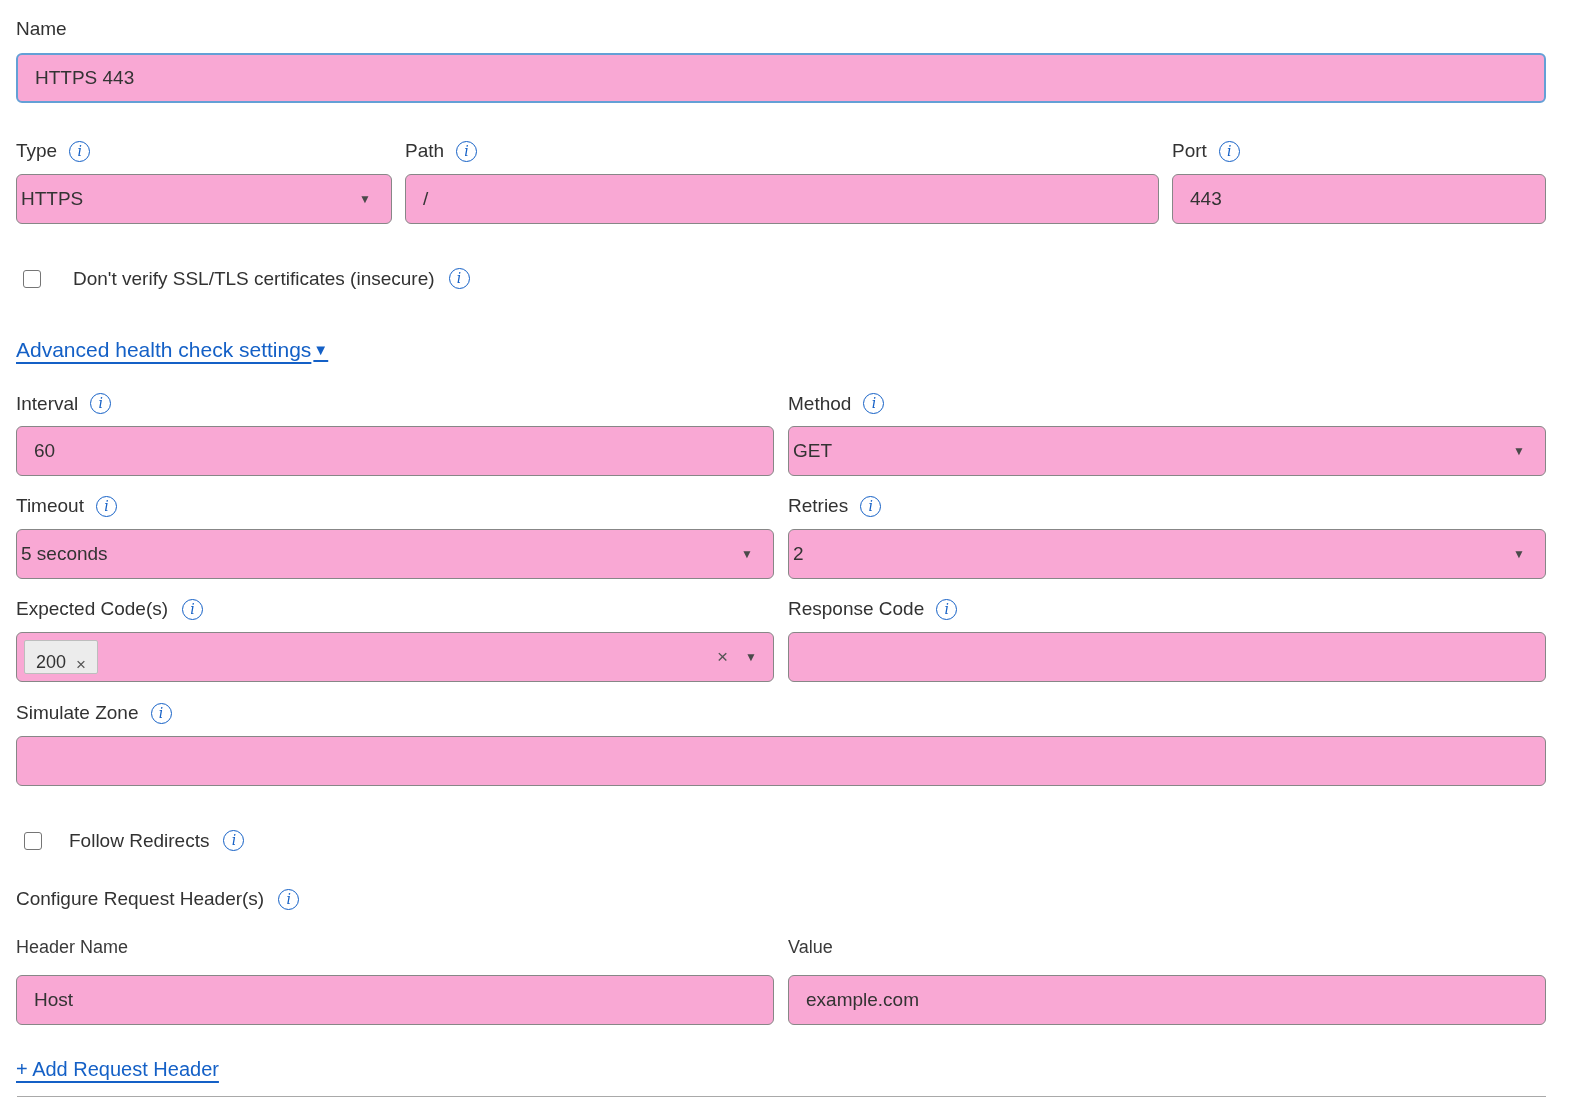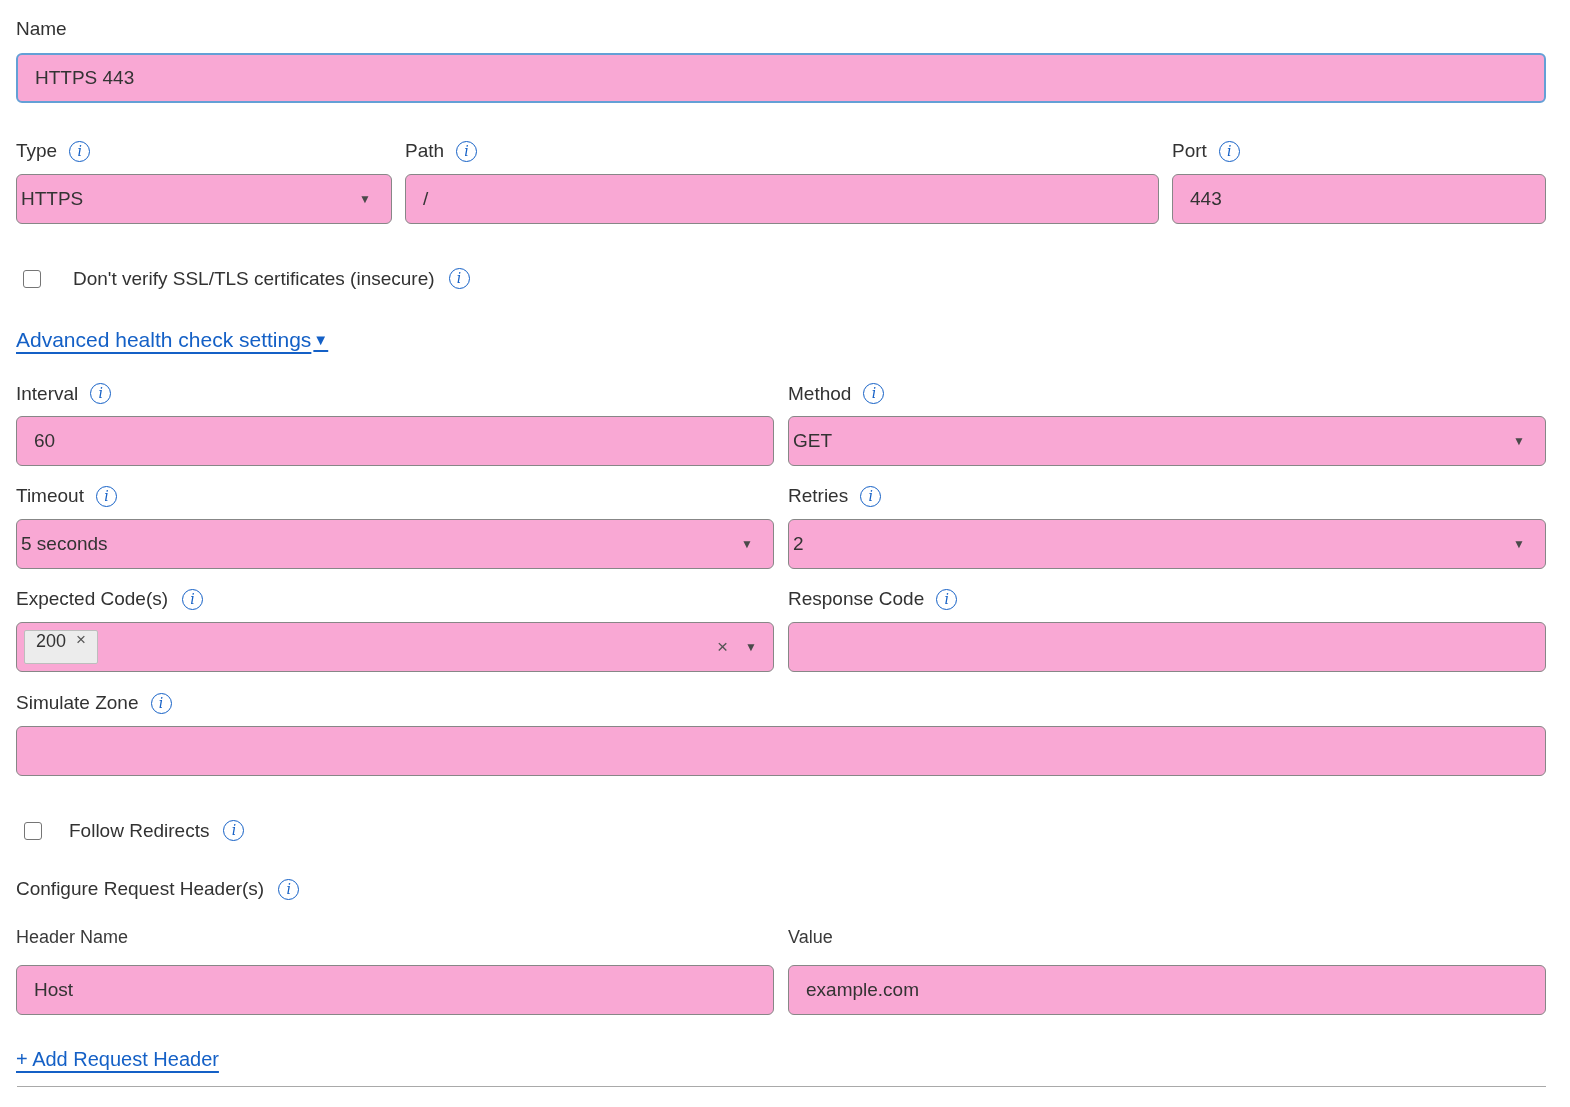--- a/index.html
+++ b/index.html
@@ -37,21 +37,21 @@
     position: relative; display: flex; align-items: center;
     padding: 0 46px 0 4px; cursor: pointer;
   }
   .select-arrow {
     position: absolute; right: 20px; top: 50%; transform: translateY(-50%);
     font-size: 12px; color: #4a4a4a; line-height: 1;
   }
 
   .multiselect { display: flex; align-items: center; padding: 0 16px 0 7px; }
   .tag {
-    display: inline-flex; align-items: flex-start; gap: 10px;
+    display: inline-flex; align-items: flex-end; gap: 10px;
     background: #ececec; border: 1px solid #bdbdbd; border-radius: 2px;
     height: 34px; padding: 0 11px; font-size: 18px; color: #333;
   }
   .tag-remove { font-size: 17px; color: #555; cursor: pointer; line-height: 1; }
   .ms-controls { margin-left: auto; display: flex; align-items: center; gap: 17px; }
   .ms-clear { font-size: 19px; color: #555; cursor: pointer; line-height: 1; }
   .ms-arrow { font-size: 12px; color: #4a4a4a; line-height: 1; cursor: pointer; }
 
   .row3 { display: grid; grid-template-columns: 376px 1fr 374px; column-gap: 13px; }
   .row2 { display: grid; grid-template-columns: 1fr 1fr; column-gap: 14px; }
@@ -76,21 +76,21 @@
   .add-header-link { font-size: 20px; }
 
   .col-label { font-size: 18px; color: #3a3a3a; margin-bottom: 17px; }
 
   .divider { border: none; border-top: 1px solid #a9a9a9; margin: 15px 0 0 1px; }
 
   
   .mt-name-input { margin-top: 1px; }
   .mt-tpp { margin-top: 37px; }
   .mt-ssl { margin-top: 44px; }
-  .mt-advanced { margin-top: 38px; }
+  .mt-advanced { margin-top: 48px; }
   .mt-interval { margin-top: 31px; }
   .mt-timeout { margin-top: 19px; }
   .mt-expected { margin-top: 19px; }
   .mt-zone { margin-top: 20px; }
   .mt-follow { margin-top: 44px; }
   .mt-configure { margin-top: 36px; }
   .mt-headercols { margin-top: 26px; }
   .mt-addheader { margin-top: 33px; }
 </style>
 </head>

